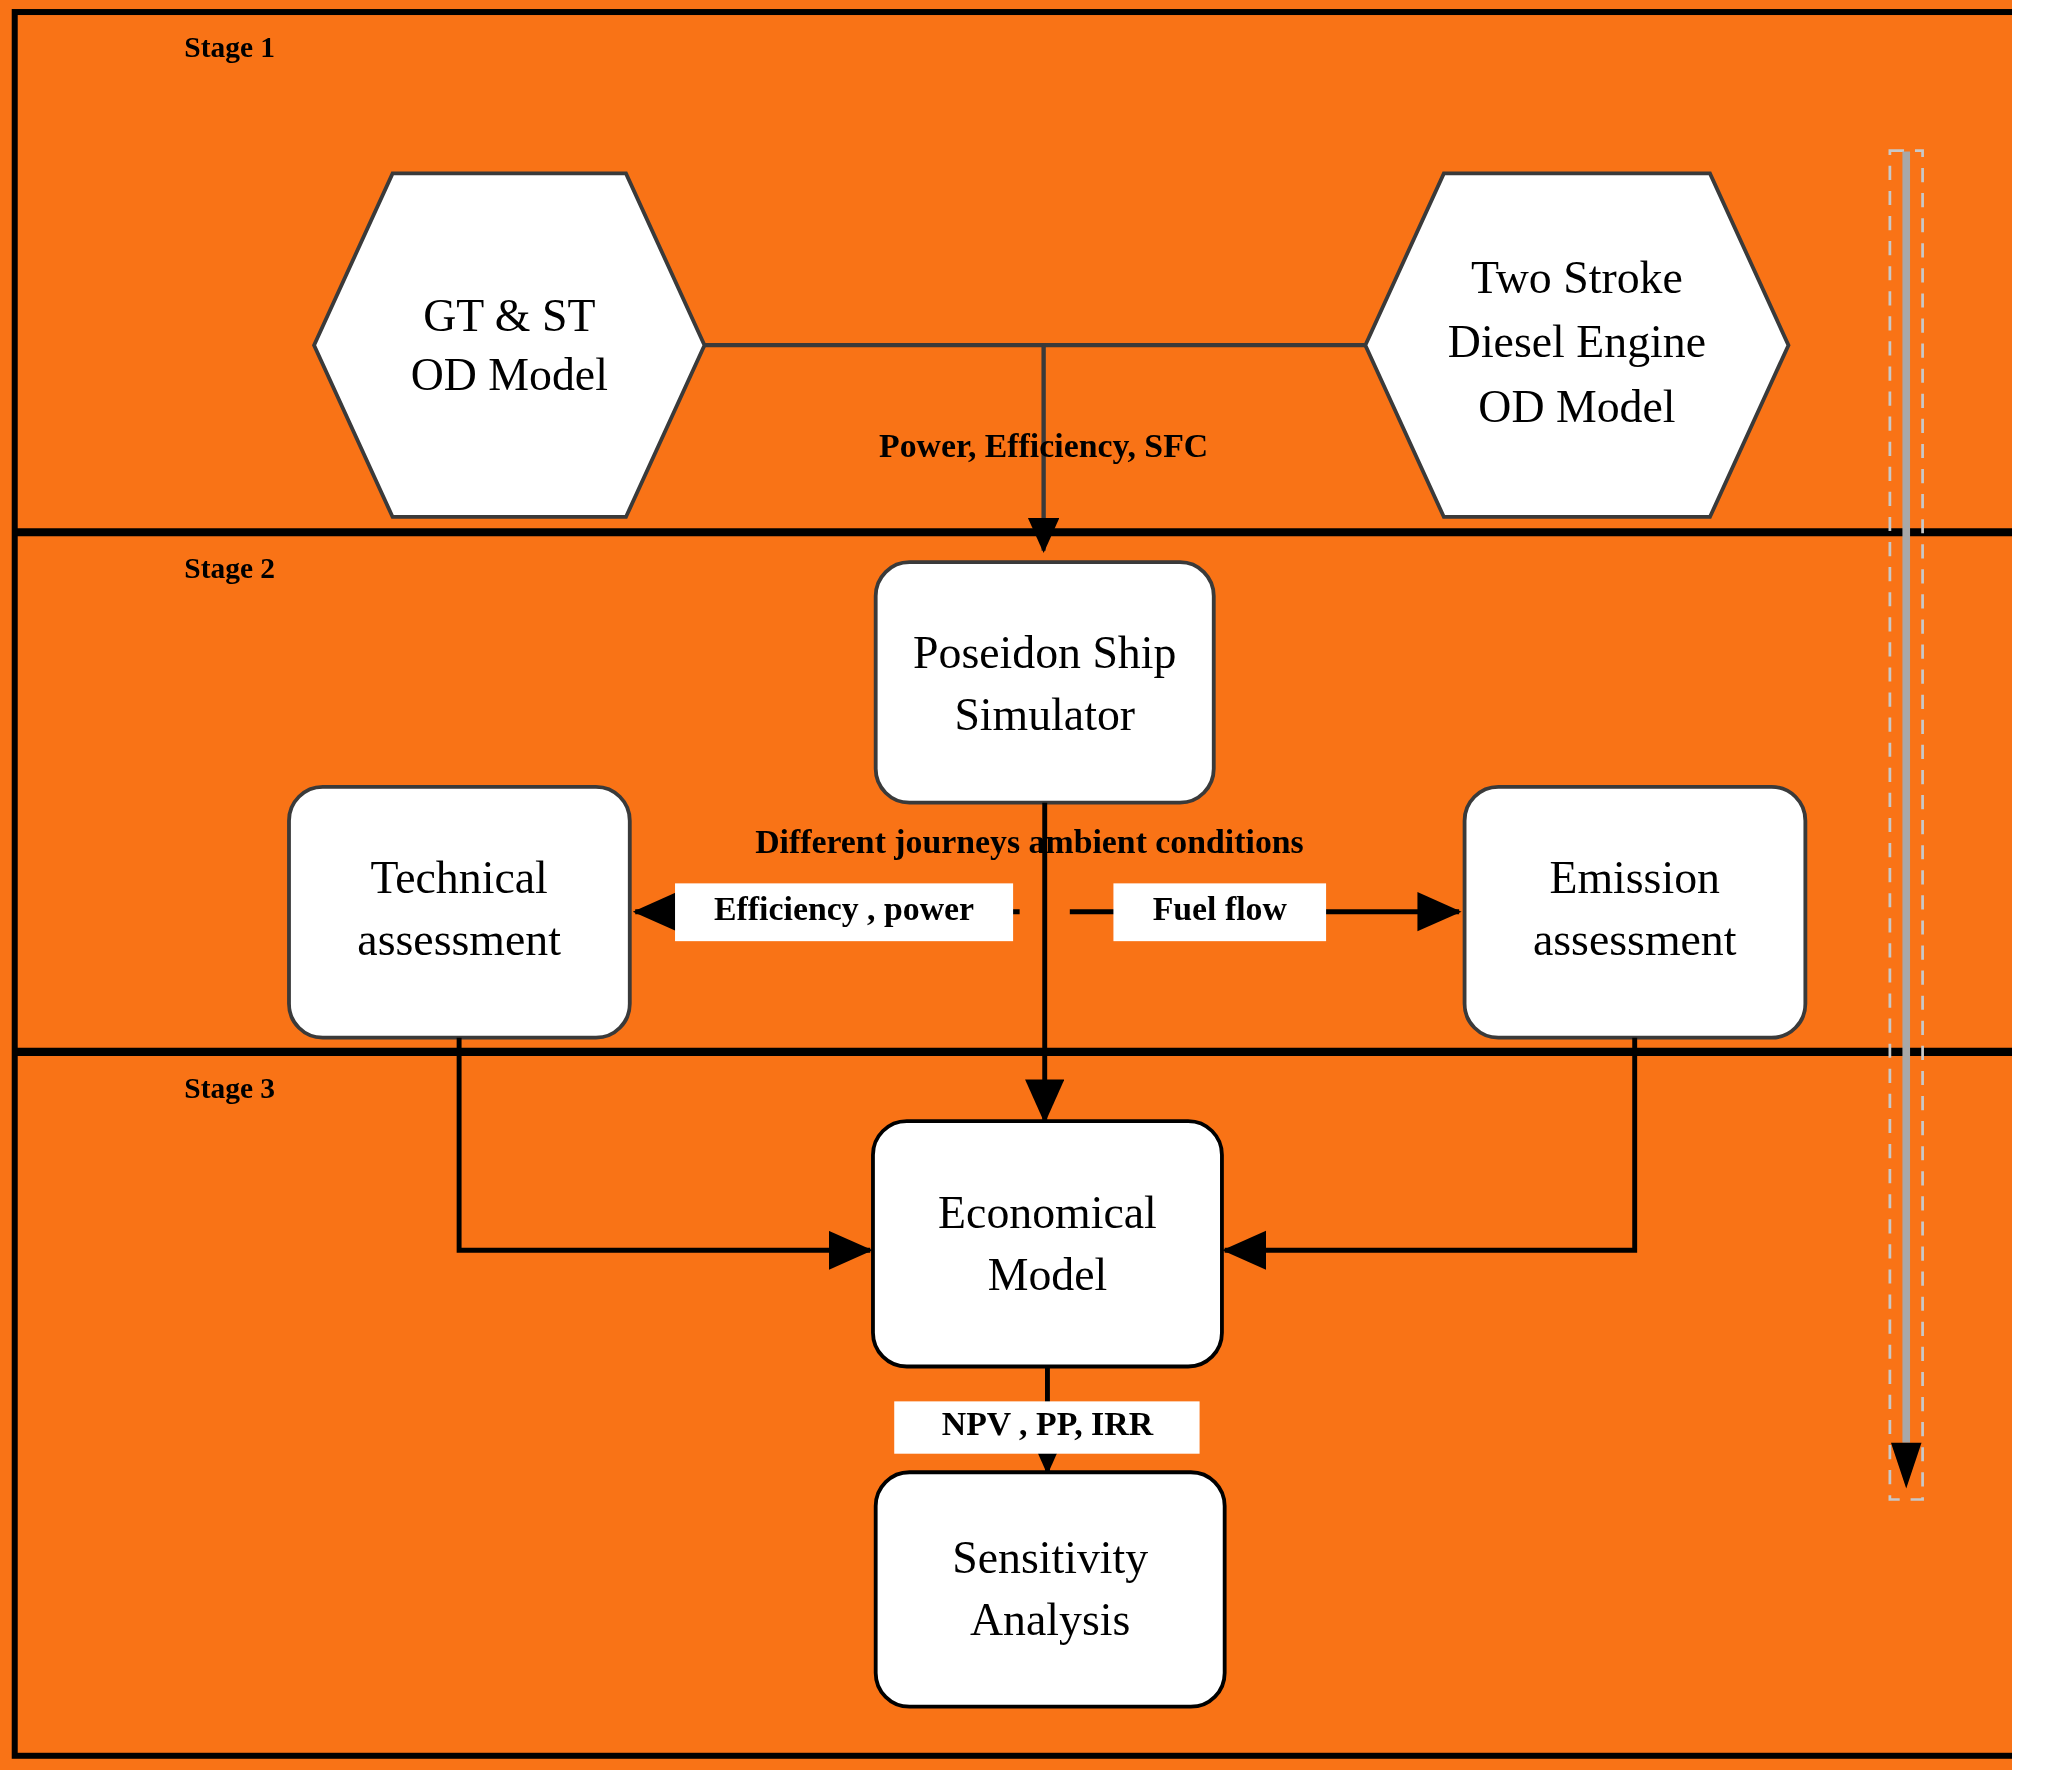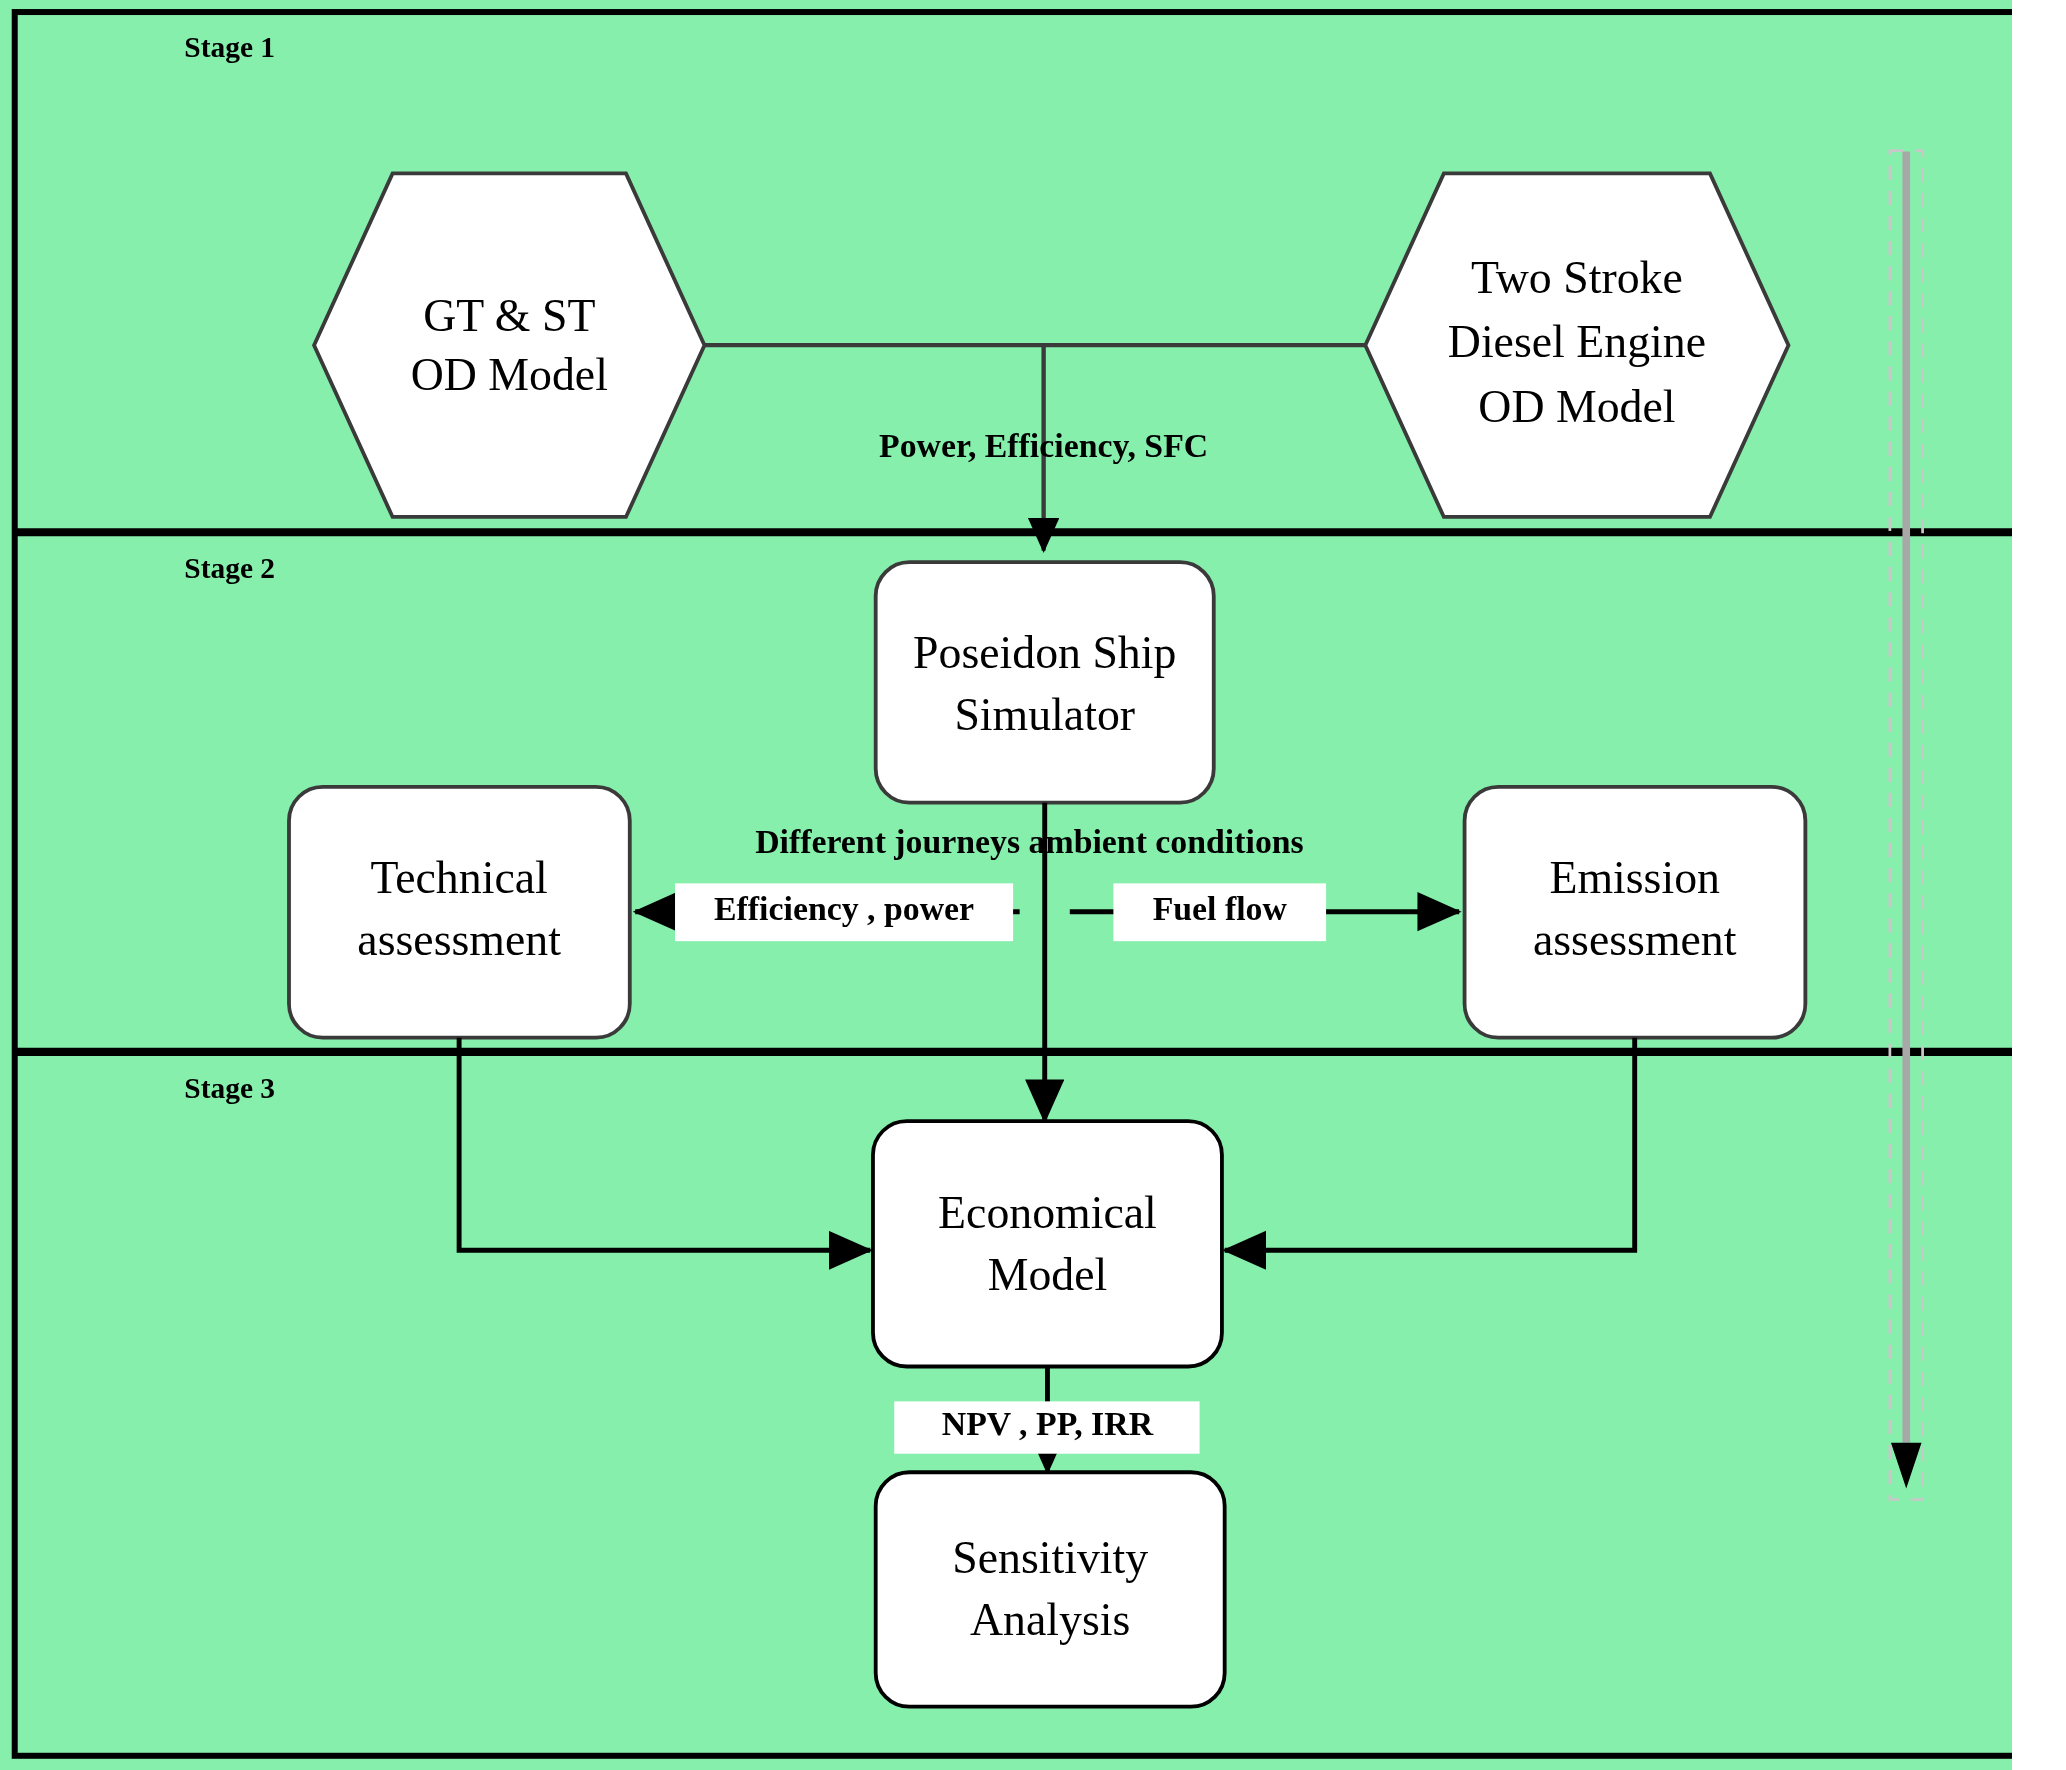--- a/index.html
+++ b/index.html
@@ -4,21 +4,21 @@
 <style>
   html, body {
     margin: 0;
     padding: 0;
     background: #ffffff;
   }
   #page {
     position: relative;
     width: 2012px;
     height: 1770px;
-    background: #86efac;
+    background: #f97316;
     font-family: "Liberation Serif", "DejaVu Serif", serif;
     overflow: hidden;
   }
   svg#flow {
     position: absolute;
     left: 0;
     top: 0;
     width: 2066px;
     height: 1770px;
   }

